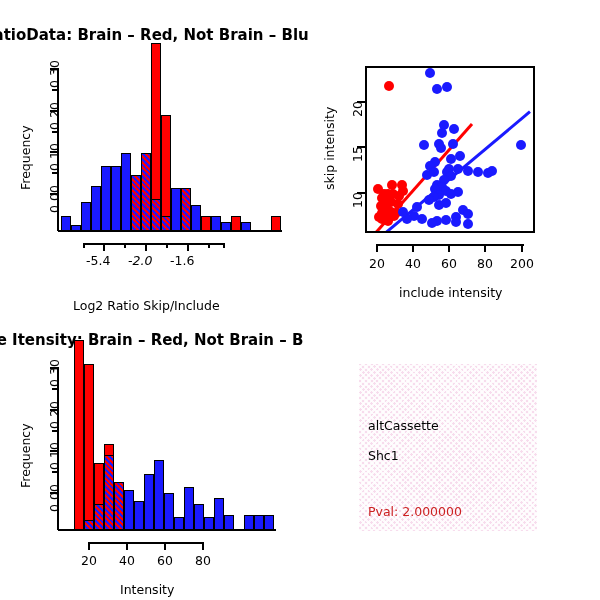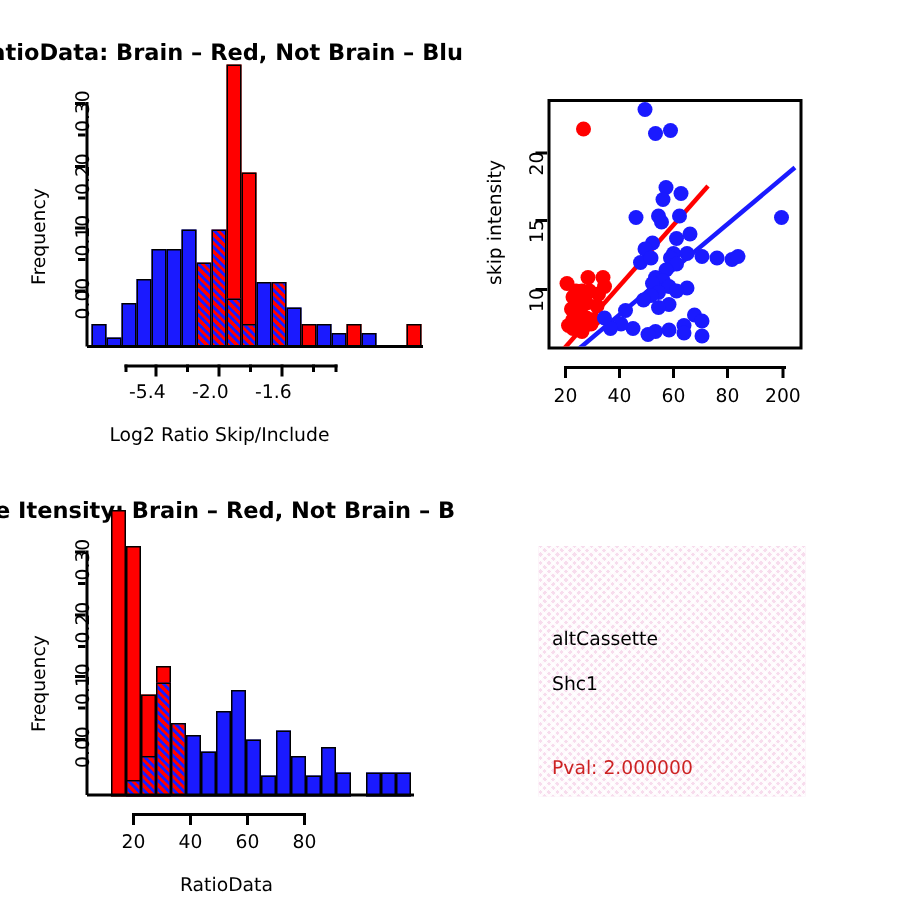--- a/index.html
+++ b/index.html
@@ -81,28 +81,28 @@
   <div class="bar" style="left:271px;top:215.6px;width:10px;height:16.4px;background:#ff0000;"></div>
 
   <div class="axisline" style="left:58px;top:230px;width:224px;height:2.4px;"></div>
 
   <div class="axisline" style="left:83px;top:243px;width:142px;height:2.4px;"></div>
   <div class="tick" style="left:83px;top:243px;width:2.4px;height:5px;"></div>
   <div class="tick" style="left:103px;top:243px;width:2.4px;height:8px;"></div>
   <div class="ticklab" style="left:86px;top:253px;">-5.4</div>
   <div class="tick" style="left:124px;top:243px;width:2.4px;height:5px;"></div>
   <div class="tick" style="left:145px;top:243px;width:2.4px;height:8px;"></div>
-  <div class="ticklab" style="left:128px;top:253px;">-2.0</div>
+  <div class="ticklab" style="left:128px;top:253px;font-style:italic;">-2.0</div>
   <div class="tick" style="left:166px;top:243px;width:2.4px;height:5px;"></div>
   <div class="tick" style="left:187px;top:243px;width:2.4px;height:8px;"></div>
   <div class="ticklab" style="left:170px;top:253px;">-1.6</div>
   <div class="tick" style="left:208px;top:243px;width:2.4px;height:5px;"></div>
   <div class="tick" style="left:223px;top:243px;width:2.4px;height:5px;"></div>
 
-  <div class="axlab" style="left:73px;top:282px;">Log2 Ratio Skip/Include</div>
+  <div class="axlab" style="left:73px;top:298px;">Log2 Ratio Skip/Include</div>
 </div>
 
 <div class="panel" style="left:300px;top:0;width:300px;height:310px;">
 
 
   <div class="axlab vlab" style="left:22px;top:190px;">skip intensity</div>
 
   <div class="tick" style="left:57px;top:101px;width:8px;height:2.4px;"></div>
   <div class="ticklab vlab" style="left:50px;top:117px;">20</div>
   <div class="tick" style="left:57px;top:146px;width:8px;height:2.4px;"></div>
@@ -204,20 +204,21 @@
   <div class="ticklab" style="left:69px;top:256px;">20</div>
   <div class="tick" style="left:112px;top:244px;width:2.4px;height:8px;"></div>
   <div class="ticklab" style="left:105px;top:256px;">40</div>
   <div class="tick" style="left:148px;top:244px;width:2.4px;height:8px;"></div>
   <div class="ticklab" style="left:141px;top:256px;">60</div>
   <div class="tick" style="left:184px;top:244px;width:2.4px;height:8px;"></div>
   <div class="ticklab" style="left:177px;top:256px;">80</div>
   <div class="tick" style="left:221px;top:244px;width:2.4px;height:8px;"></div>
   <div class="ticklab" style="left:210px;top:256px;">200</div>
 
+  <div class="axlab" style="left:99px;top:285px;">include intensity</div>
 </div>
 
 <div class="panel" style="left:0;top:310px;width:300px;height:290px;">
 
   <div class="ptitle" style="left:-14px;top:21px;">ne Itensity: Brain – Red, Not Brain – B</div>
 
   <div class="axlab vlab" style="left:18px;top:178px;">Frequency</div>
 
   <div class="axisline" style="left:57px;top:57px;width:2.4px;height:163px;"></div>
   <div class="tick" style="left:50px;top:57px;width:7px;height:2.4px;"></div>
@@ -264,20 +265,20 @@
   <div class="axisline" style="left:88px;top:232px;width:115px;height:2.4px;"></div>
   <div class="tick" style="left:88px;top:232px;width:2.4px;height:8px;"></div>
   <div class="ticklab" style="left:81px;top:243px;">20</div>
   <div class="tick" style="left:126px;top:232px;width:2.4px;height:8px;"></div>
   <div class="ticklab" style="left:119px;top:243px;">40</div>
   <div class="tick" style="left:164px;top:232px;width:2.4px;height:8px;"></div>
   <div class="ticklab" style="left:157px;top:243px;">60</div>
   <div class="tick" style="left:202px;top:232px;width:2.4px;height:8px;"></div>
   <div class="ticklab" style="left:195px;top:243px;">80</div>
 
-  <div class="axlab" style="left:120px;top:272px;">RatioData</div>
+  <div class="axlab" style="left:120px;top:272px;">Intensity</div>
 </div>
 
 <div class="infobox" style="left:359px;top:364px;width:178px;height:167px;">
   <div class="infoline" style="left:9px;top:54px;">altCassette</div>
   <div class="infoline" style="left:9px;top:84px;">Shc1</div>
   <div class="infoline pv" style="left:9px;top:140px;">Pval: 2.000000</div>
 </div>
 
 </body></html>

